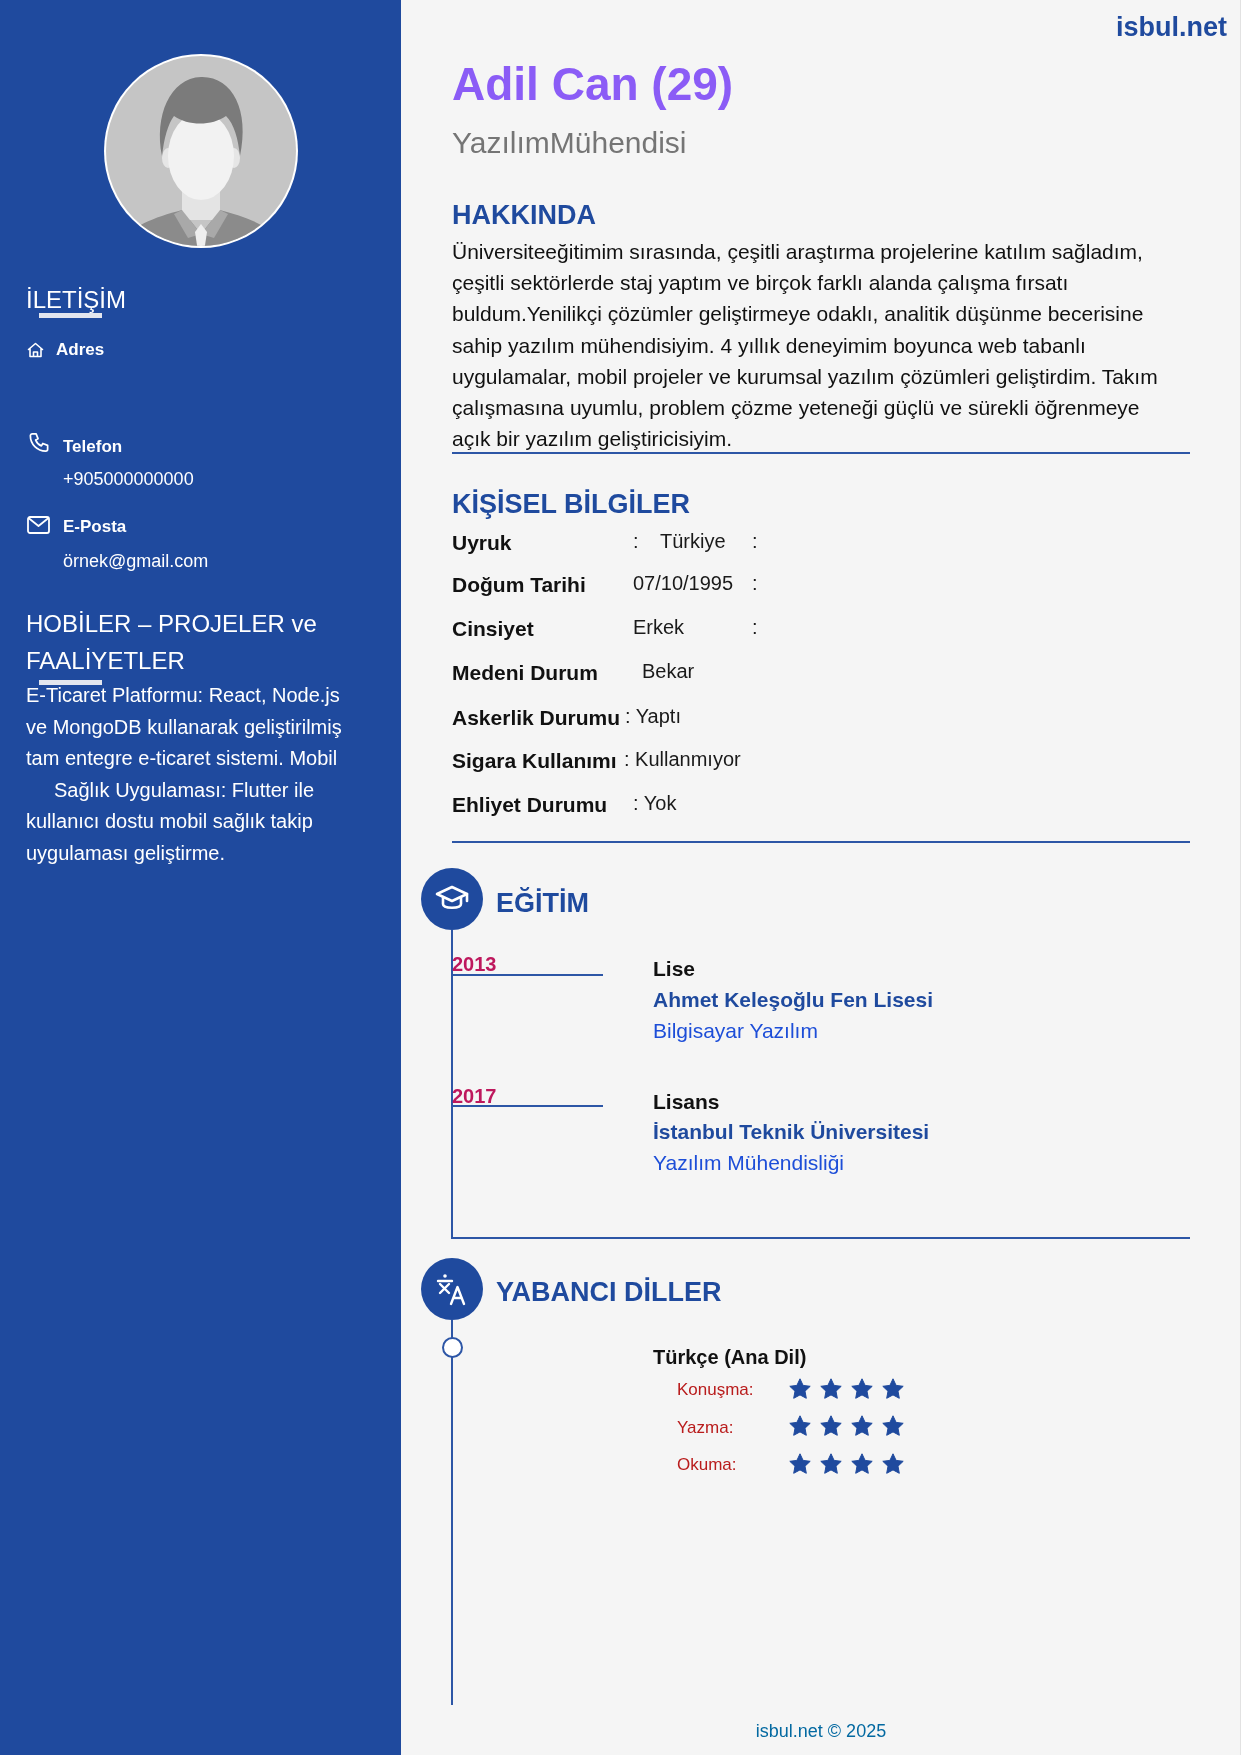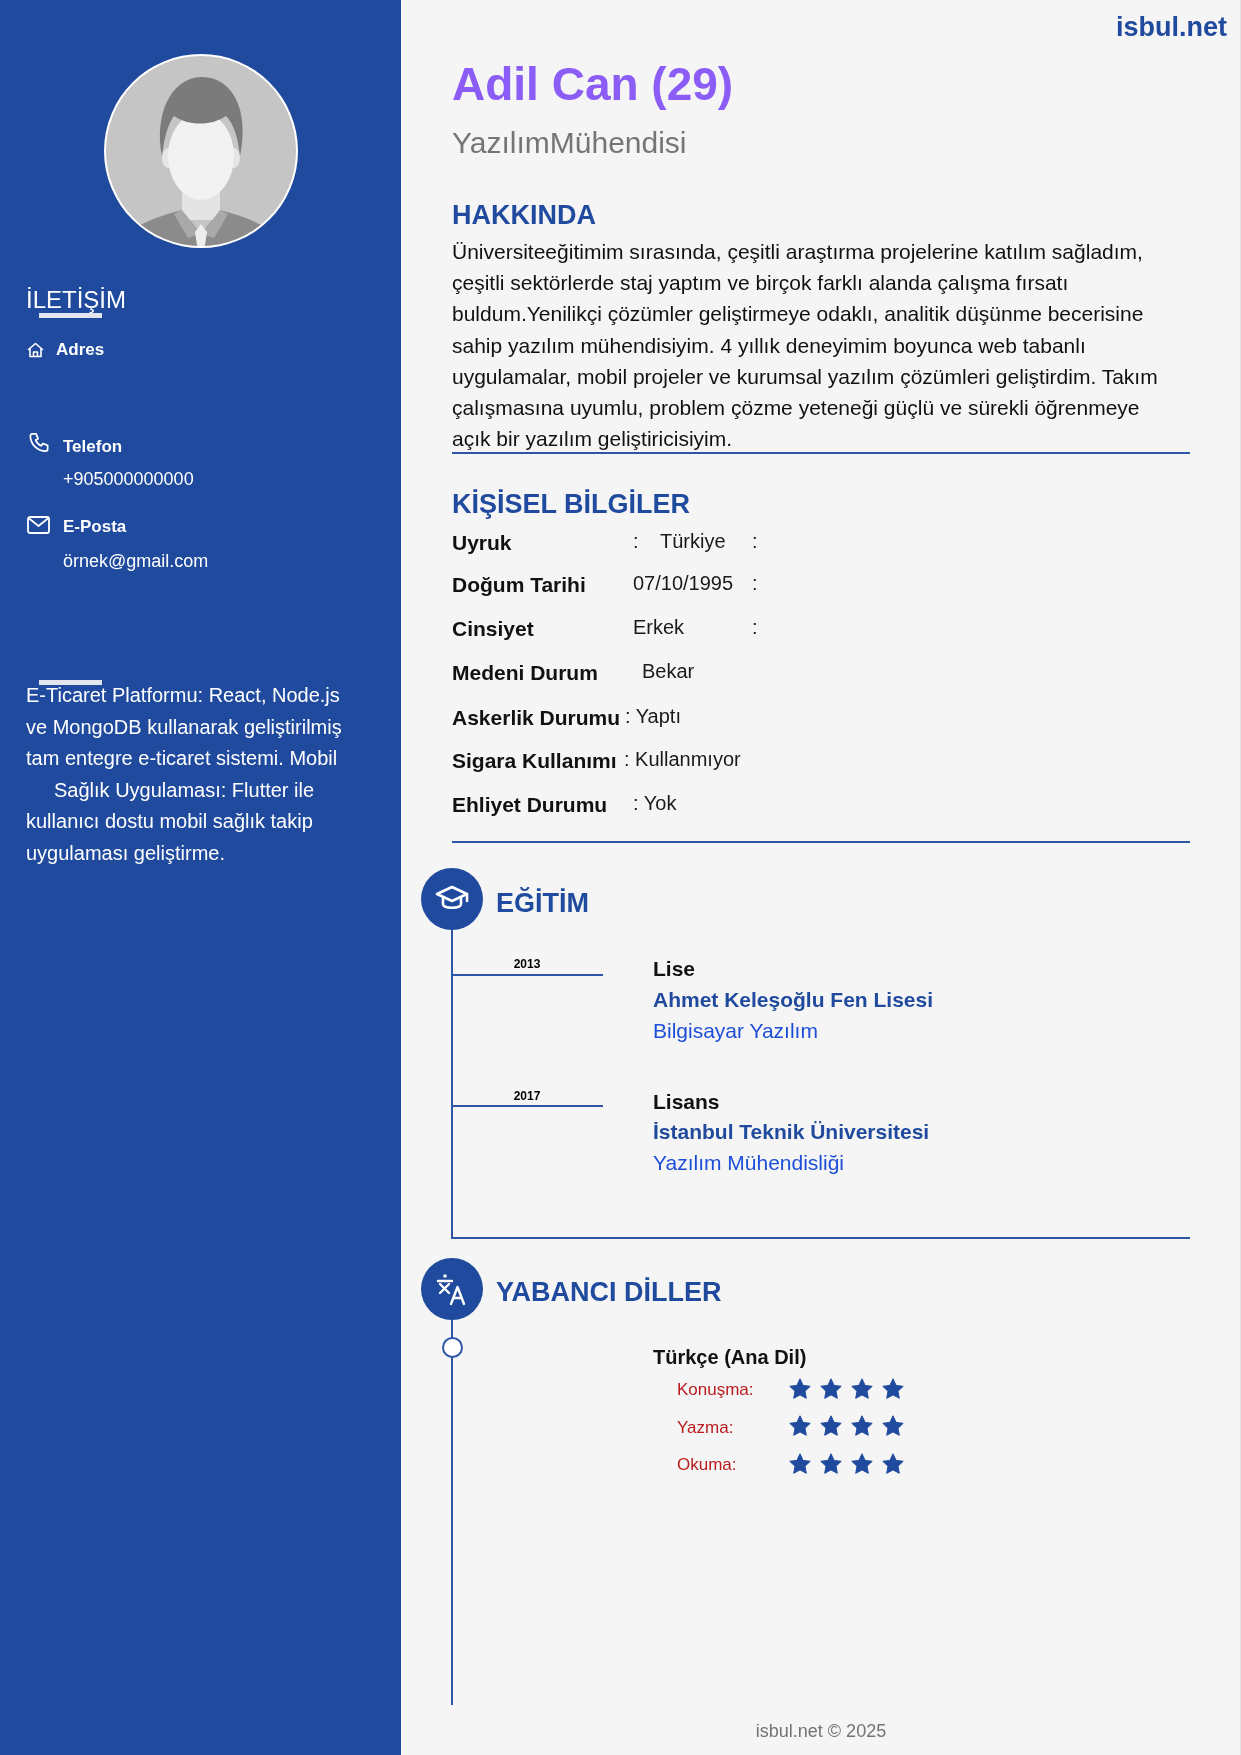--- a/index.html
+++ b/index.html
@@ -24,32 +24,32 @@
   .about-line { position: absolute; left: 452px; font-size: 21px; line-height: 31.2px; color: #111111; white-space: nowrap; }
   .hline { position: absolute; height: 2px; background: #2d56a6; }
   .vline { position: absolute; width: 2px; background: #2d56a6; }
 
   .p-row { position: absolute; left: 452px; height: 24px; width: 340px; }
   .p-label { position: absolute; left: 0; top: 0; font-size: 21px; font-weight: bold; color: #111111; line-height: 24px; white-space: nowrap; }
   .p-val { position: absolute; top: -2px; font-size: 20px; color: #1a1a1a; line-height: 24px; white-space: nowrap; }
 
   .circle-icon { position: absolute; left: 421px; width: 62px; height: 62px; border-radius: 50%; background: #1f4a9e; display: flex; align-items: center; justify-content: center; }
 
-  .edu-year { position: absolute; width: 150px; left: 452px; text-align: center; font-size: 12px; font-weight: bold; color: #000000; line-height: 20px; }
+  .edu-year { position: absolute; width: 150px; left: 452px; text-align: left; font-size: 20px; font-weight: bold; color: #be185d; line-height: 20px; }
   .edu-level { position: absolute; left: 653px; font-size: 21px; font-weight: bold; color: #111111; line-height: 24px; white-space: nowrap; }
   .edu-school { position: absolute; left: 653px; font-size: 21px; font-weight: bold; color: #1f4a9e; line-height: 24px; white-space: nowrap; }
   .edu-dept { position: absolute; left: 653px; font-size: 21px; color: #1d4ed8; line-height: 24px; white-space: nowrap; }
 
   .dot-node { position: absolute; left: 442px; top: 1337px; width: 17px; height: 17px; border: 2px solid #2d56a6; border-radius: 50%; background: #ffffff; }
   .lang-name { position: absolute; left: 653px; top: 1346px; font-size: 20px; font-weight: bold; color: #111111; line-height: 23px; white-space: nowrap; }
   .skill-label { position: absolute; left: 677px; font-size: 17px; color: #b91c1c; line-height: 20px; white-space: nowrap; }
   .stars { position: absolute; left: 788px; height: 24px; display: flex; gap: 7px; }
   .stars svg { width: 24px; height: 24px; display: block; }
 
-  .footer { position: absolute; left: 621px; width: 400px; top: 1721px; text-align: center; font-size: 18px; color: #737373; line-height: 21px; }
+  .footer { position: absolute; left: 621px; width: 400px; top: 1721px; text-align: center; font-size: 18px; color: #0369a1; line-height: 21px; }
 </style>
 </head>
 <body>
 
 <div class="page">
 
   <aside class="sidebar">
 
     <svg class="avatar" viewBox="0 0 198 198">
       <defs>
@@ -86,20 +86,21 @@
     <div class="sb-label" style="left:63px; top:437px;">Telefon</div>
     <div class="sb-value" style="left:63px; top:468px; white-space:nowrap;">+905000000000</div>
 
     <svg class="sb-icon" style="top:516px;" width="23" height="18" viewBox="0 0 23 18">
       <rect x="1" y="1" width="21" height="16" rx="2" fill="none" stroke="#ffffff" stroke-width="1.8"></rect>
       <path d="M1.5,2 L11.5,10 L21.5,2" fill="none" stroke="#ffffff" stroke-width="1.8" stroke-linejoin="round"></path>
     </svg>
     <div class="sb-label" style="left:63px; top:517px;">E-Posta</div>
     <div class="sb-value" style="left:63px; top:550px; white-space:nowrap;">örnek@gmail.com</div>
 
+    <div class="sb-title" style="top:605px; width:350px;">HOBİLER – PROJELER ve FAALİYETLER</div>
     <div class="sb-underline" style="top:680px;"></div>
     <div>
       <div class="hobby-line" style="top:680px;">E-Ticaret Platformu: React, Node.js</div>
       <div class="hobby-line" style="top:711.5px;">ve MongoDB kullanarak geliştirilmiş</div>
       <div class="hobby-line" style="top:743px;">tam entegre e-ticaret sistemi. Mobil</div>
       <div class="hobby-line" style="top:774.5px;margin-left:28px;">Sağlık Uygulaması: Flutter ile</div>
       <div class="hobby-line" style="top:806px;">kullanıcı dostu mobil sağlık takip</div>
       <div class="hobby-line" style="top:837.5px;">uygulaması geliştirme.</div>
     </div>
   </aside>

